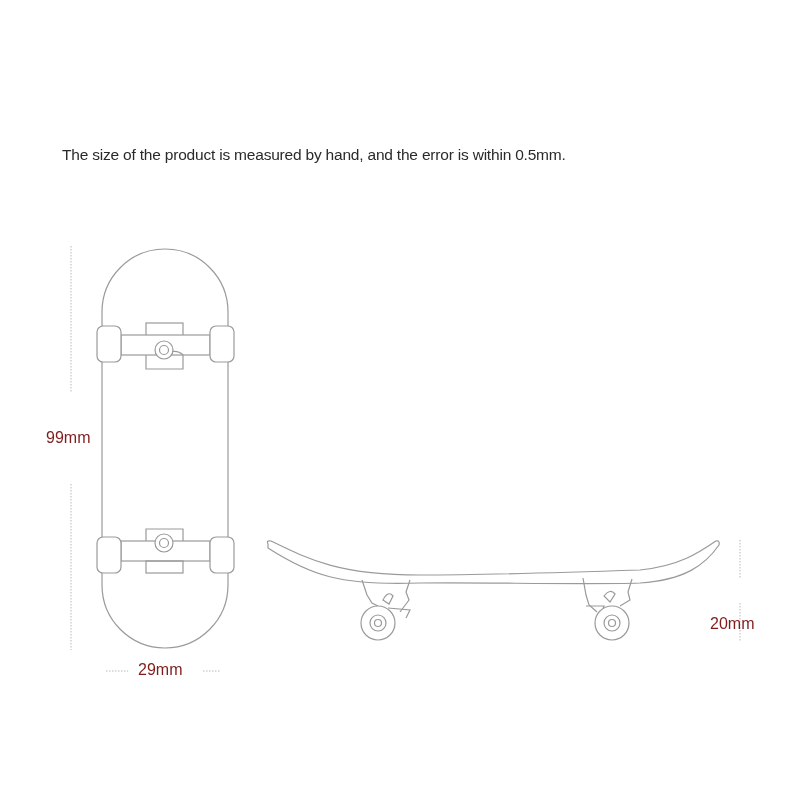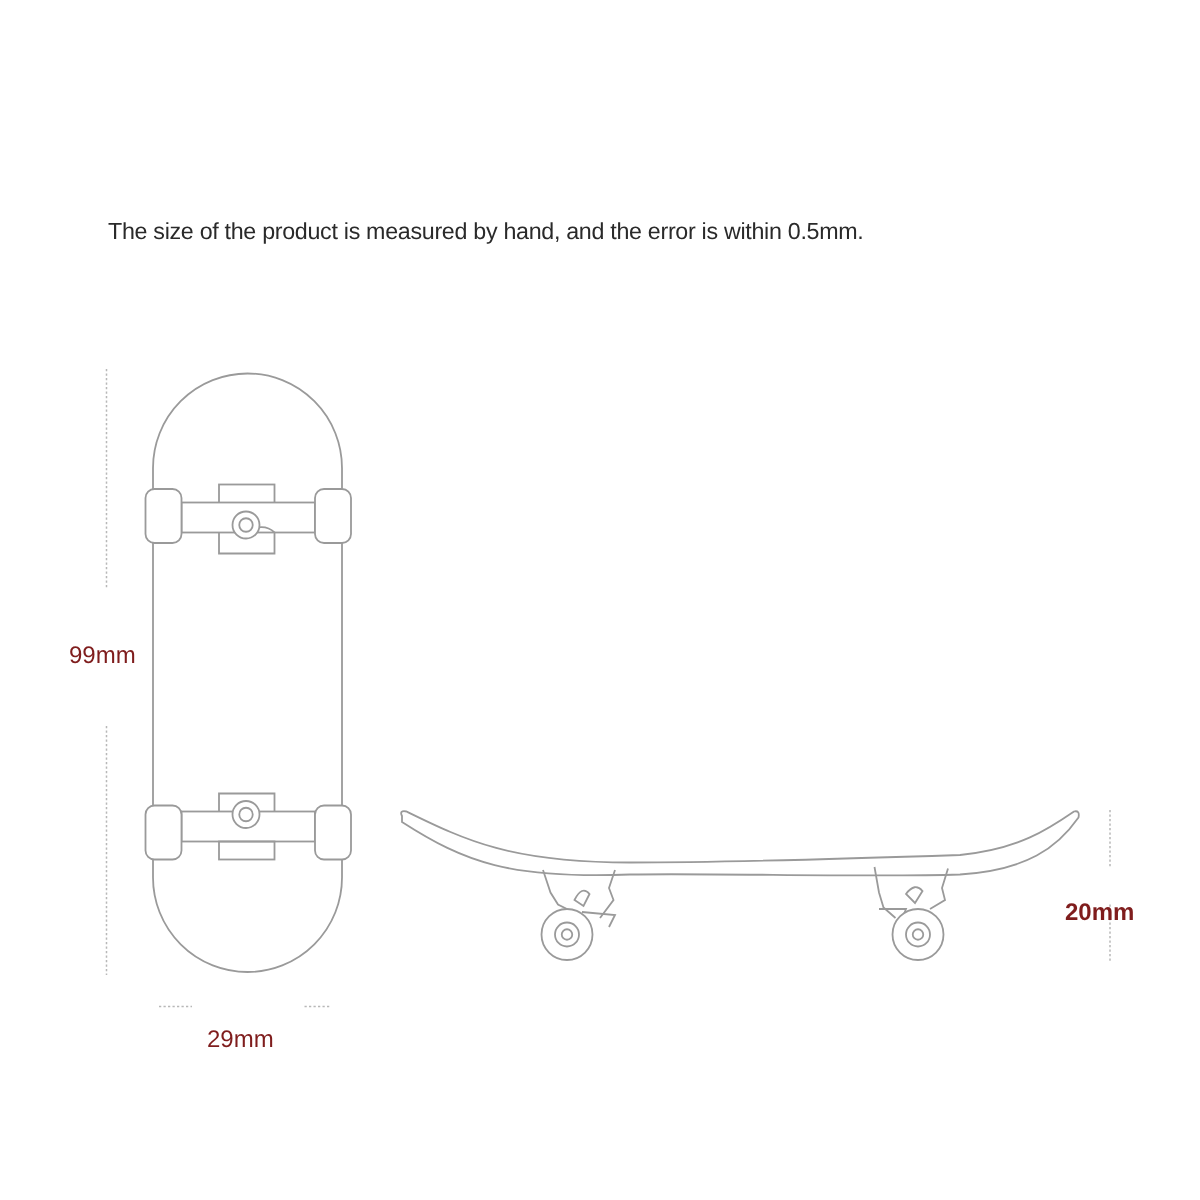--- a/index.html
+++ b/index.html
@@ -1,21 +1,21 @@
 <!DOCTYPE html>
 <html><head>
 <meta charset="utf-8">
 <style>
   html, body { margin:0; padding:0; background:#ffffff; }
   body { width:800px; height:800px; position:relative; overflow:hidden; font-family:"Liberation Sans", sans-serif; }
-  .note { position:absolute; left:62px; top:146px; font-size:15.5px; color:#2a2a2a; letter-spacing:-0.2px; white-space:nowrap; font-family:"Liberation Sans", sans-serif;margin-left:10px; }
+  .note { position:absolute; left:62px; top:146px; font-size:15.5px; color:#2a2a2a; letter-spacing:-0.2px; white-space:nowrap; font-family:"Liberation Sans", sans-serif; }
   .dim { position:absolute; font-size:16px; color:#7f1d1d; white-space:nowrap; font-family:"Liberation Sans", sans-serif; }
   .dim-99 { left:46px; top:429px; }
-  .dim-29 { left:138px; top:661px;margin-top:24px; }
-  .dim-20 { left:710px; top:600px;font-weight:bold; }
+  .dim-29 { left:138px; top:661px; }
+  .dim-20 { left:710px; top:615px; }
   svg.drawing { position:absolute; left:0; top:0; }
 </style>
 </head>
 <body>
 
 <div class="note">The size of the product is measured by hand, and the error is within 0.5mm.</div>
 
 <svg class="drawing" width="800" height="800" viewBox="0 0 800 800">
   <g fill="none" stroke="#9a9a9a" stroke-width="1.2">
 

